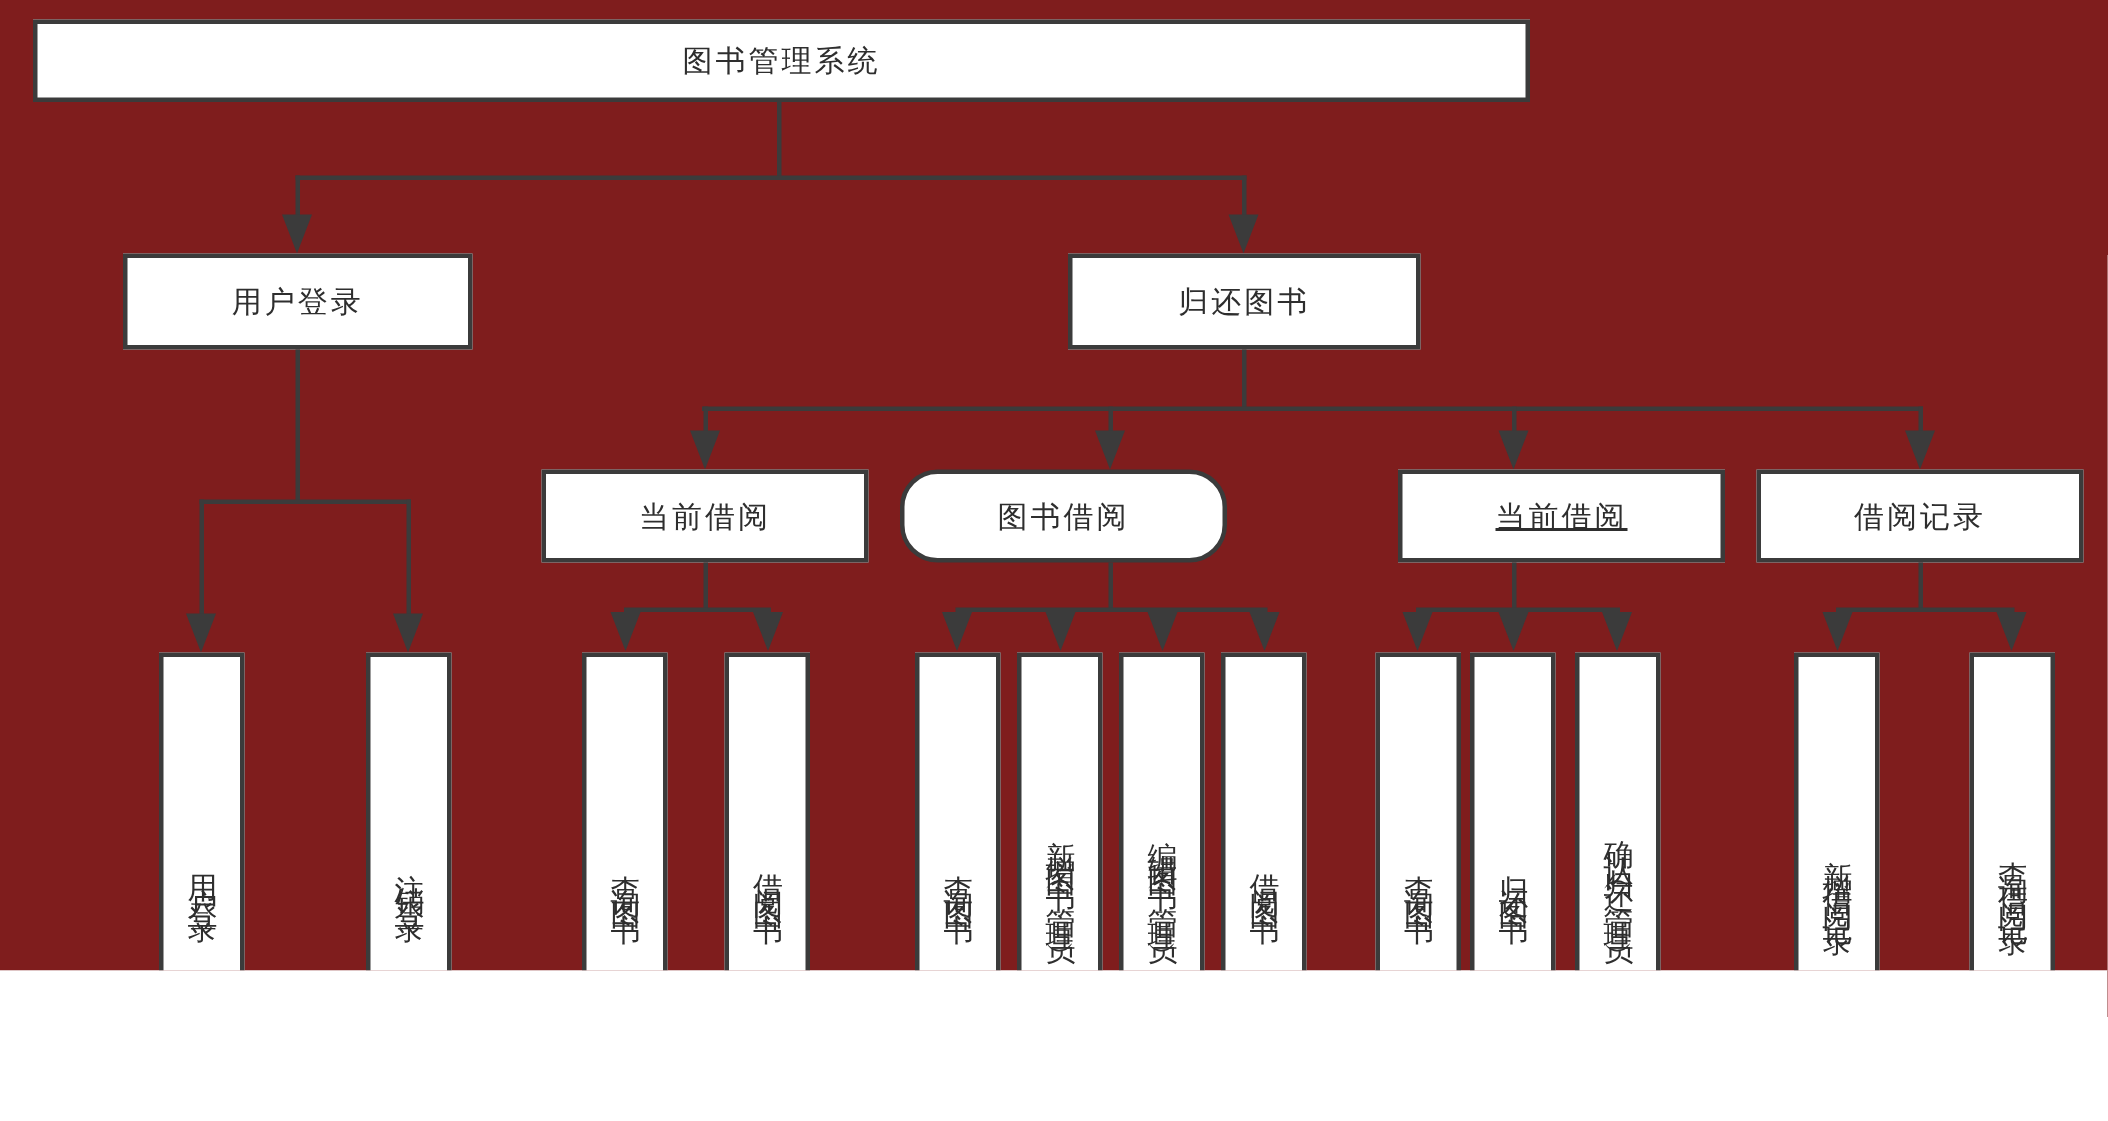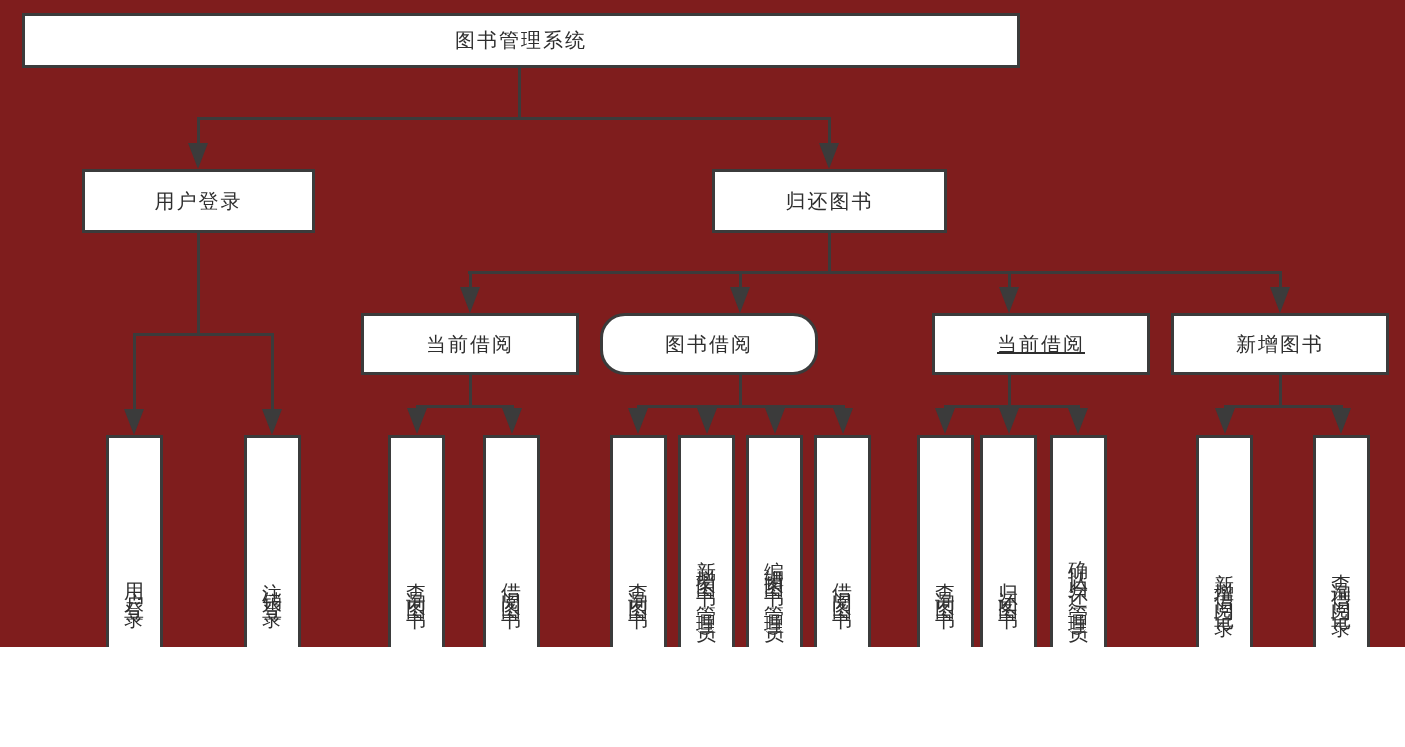--- a/index.html
+++ b/index.html
@@ -84,21 +84,21 @@
   <div class="line" style="left:739px;top:271px;width:3px;height:20px;"></div>
   <div class="arrowhead" style="left:730px;top:287px;"></div>
   <div class="line" style="left:1008px;top:271px;width:3px;height:20px;"></div>
   <div class="arrowhead" style="left:999px;top:287px;"></div>
   <div class="line" style="left:1279px;top:271px;width:3px;height:20px;"></div>
   <div class="arrowhead" style="left:1270px;top:287px;"></div>
 
   <div class="node" style="left:361px;top:313px;width:218px;height:62px;">当前借阅</div>
   <div class="node" style="left:600px;top:313px;width:218px;height:62px;border-radius:25px;">图书借阅</div>
   <div class="node" style="left:932px;top:313px;width:218px;height:62px;text-decoration:underline;">当前借阅</div>
-  <div class="node" style="left:1171px;top:313px;width:218px;height:62px;">新增图书</div>
+  <div class="node" style="left:1171px;top:313px;width:218px;height:62px;">借阅记录</div>
 
   <div class="line" style="left:469px;top:375px;width:3px;height:33px;"></div>
   <div class="line" style="left:416px;top:405px;width:98px;height:3px;"></div>
   <div class="arrowhead" style="left:407px;top:408px;"></div>
   <div class="arrowhead" style="left:502px;top:408px;"></div>
 
   <div class="line" style="left:739px;top:375px;width:3px;height:33px;"></div>
   <div class="line" style="left:637px;top:405px;width:208px;height:3px;"></div>
   <div class="arrowhead" style="left:628px;top:408px;"></div>
   <div class="arrowhead" style="left:697px;top:408px;"></div>

